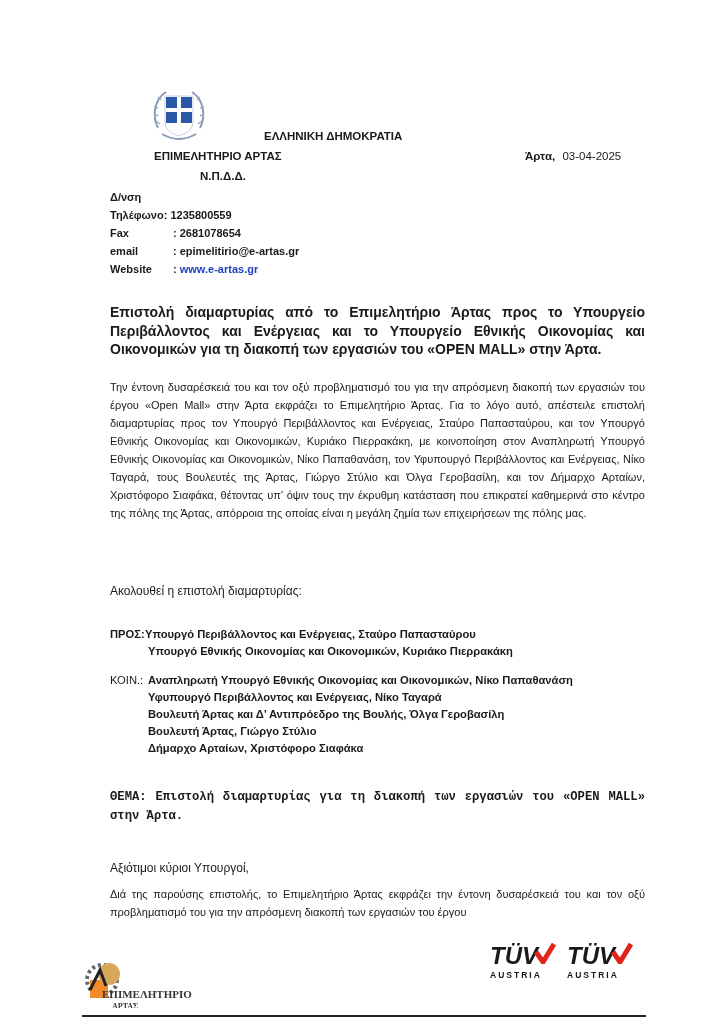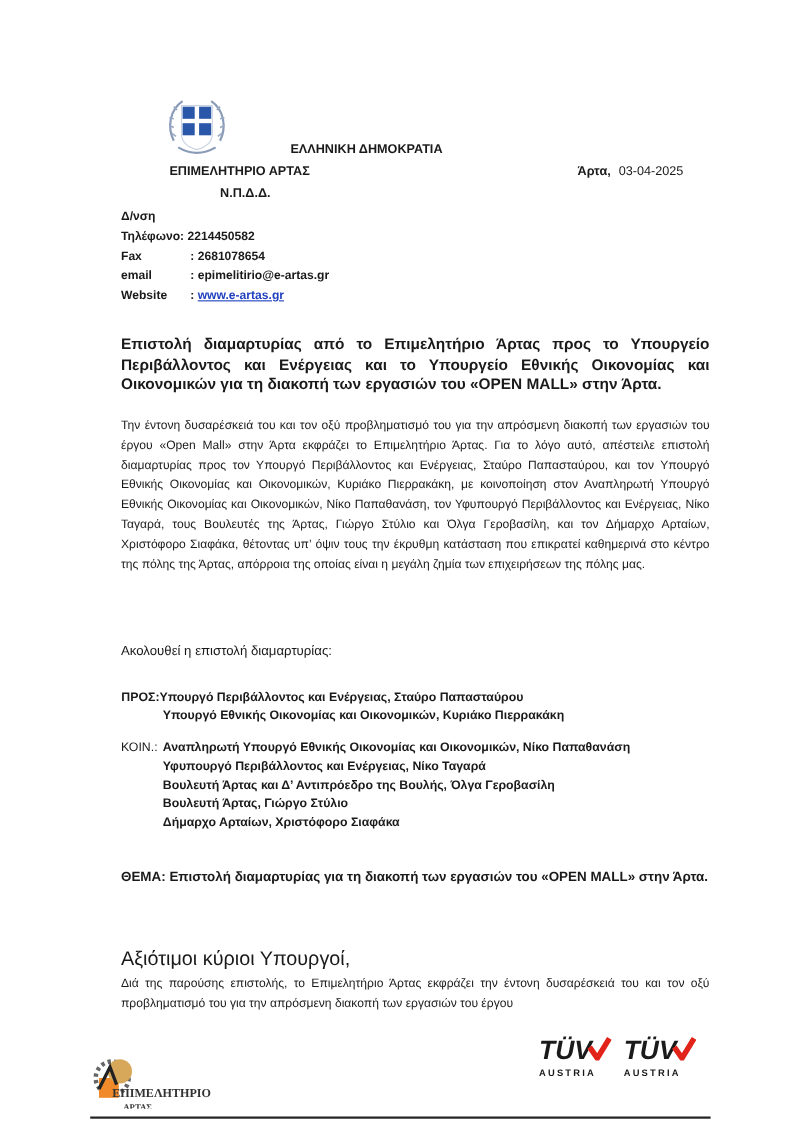--- a/index.html
+++ b/index.html
@@ -4,32 +4,32 @@
 <style>
   html, body { margin:0; padding:0; background:#ffffff; }
   body { width:724px; height:1024px; position:relative; overflow:hidden;
          font-family:"Liberation Sans", "DejaVu Sans", sans-serif; color:#1a1a1a; }
   .abs { position:absolute; }
   .emblem { left:148px; top:84px; width:62px; height:62px; }
   .hdr { font-size:11.5px; font-weight:bold;padding-left:44px; }
   .contact { left:110px; top:188px; font-size:11px; font-weight:bold; line-height:18px; }
   .contact .row { display:flex; }
   .contact .lbl { width:63px; }
-  .contact a { color:#1f3fbf; text-decoration:underline; }
+  .contact a { color:#1f3fbf; }
   .para { left:110px; width:535px; font-size:11px; line-height:18px; text-align:justify; }
   .title-block { top:303px; font-weight:bold; font-size:14px; line-height:18.5px; }
   .p1 { top:378px; }
   .follow { top:584px; left:110px; font-size:12px; }
   .recip { left:110px; font-size:11.2px; line-height:17px; font-weight:bold; }
   .recip .row { display:flex; }
   .recip .lbl { width:35px; }
   .recip .lbl2 { width:38px; font-weight:normal; }
   .recip .sub { padding-left:38px; }
-  .subject { top:788px; font-weight:bold; font-size:12.2px; line-height:19px; }
-  .greet { top:861px; left:110px; font-size:18px; }
+  .subject { top:788px; font-weight:bold; font-size:12.2px; line-height:19px;font-family:Liberation Mono, monospace; }
+  .greet { top:861px; left:110px; font-size:12px; }
   .p2 { top:885px; }
   .footer-line { left:82px; top:1015px; width:564px; height:2px; background:#222; }
   .chamber-logo { left:82px; top:960px; width:90px; height:55px; }
   .tuv { top:944px; width:66px; height:40px; }
 </style>
 </head>
 <body>
 
 <svg class="abs emblem" viewBox="0 0 62 62">
   <path d="M10 44 C4 32 6 16 18 8" stroke="#8a9bb8" stroke-width="2" fill="none"></path>
@@ -50,21 +50,21 @@
   <span style="font-weight:normal; margin-left:4px;">03-04-2025</span>
 </div>
 <div class="abs hdr" style="left:156px; top:170px;">Ν.Π.Δ.Δ.</div>
 
 <div class="abs contact">
   <div class="row">
     <span class="lbl">Δ/νση</span>
   </div>
   <div class="row">
     <span>Τηλέφωνο</span>
-    <span>: 2214450582</span>
+    <span>: 1235800559</span>
   </div>
   <div class="row">
     <span class="lbl">Fax</span>
     <span>: 2681078654</span>
   </div>
   <div class="row">
     <span class="lbl">email</span>
     <span>: epimelitirio@e-artas.gr</span>
   </div>
   <div class="row">
@@ -73,21 +73,21 @@
     <a>www.e-artas.gr</a>
   </div>
 </div>
 
 <div class="abs para title-block">Επιστολή διαμαρτυρίας από το Επιμελητήριο Άρτας προς το Υπουργείο Περιβάλλοντος και Ενέργειας και το Υπουργείο Εθνικής Οικονομίας και Οικονομικών για τη διακοπή των εργασιών του «OPEN MALL» στην Άρτα.</div>
 
 <div class="abs para p1">Την έντονη δυσαρέσκειά του και τον οξύ προβληματισμό του για την απρόσμενη διακοπή των εργασιών του έργου «Open Mall» στην Άρτα εκφράζει το Επιμελητήριο Άρτας. Για το λόγο αυτό, απέστειλε επιστολή διαμαρτυρίας προς τον Υπουργό Περιβάλλοντος και Ενέργειας, Σταύρο Παπασταύρου, και τον Υπουργό Εθνικής Οικονομίας και Οικονομικών, Κυριάκο Πιερρακάκη, με κοινοποίηση στον Αναπληρωτή Υπουργό Εθνικής Οικονομίας και Οικονομικών, Νίκο Παπαθανάση, τον Υφυπουργό Περιβάλλοντος και Ενέργειας, Νίκο Ταγαρά, τους Βουλευτές της Άρτας, Γιώργο Στύλιο και Όλγα Γεροβασίλη, και τον Δήμαρχο Αρταίων, Χριστόφορο Σιαφάκα, θέτοντας υπ’ όψιν τους την έκρυθμη κατάσταση που επικρατεί καθημερινά στο κέντρο της πόλης της Άρτας, απόρροια της οποίας είναι η μεγάλη ζημία των επιχειρήσεων της πόλης μας.</div>
 
 <div class="abs follow">Ακολουθεί η επιστολή διαμαρτυρίας:</div>
 
-<div class="abs recip" style="top:626px;text-align:right;">
+<div class="abs recip" style="top:626px;">
   <div class="row">
     <span class="lbl">ΠΡΟΣ:</span>
     <span>Υπουργό Περιβάλλοντος και Ενέργειας, Σταύρο Παπασταύρου</span>
   </div>
   <div class="sub">Υπουργό Εθνικής Οικονομίας και Οικονομικών, Κυριάκο Πιερρακάκη</div>
 </div>
 
 <div class="abs recip" style="top:672px;">
   <div class="row">
     <span class="lbl2">ΚΟΙΝ.:</span>

